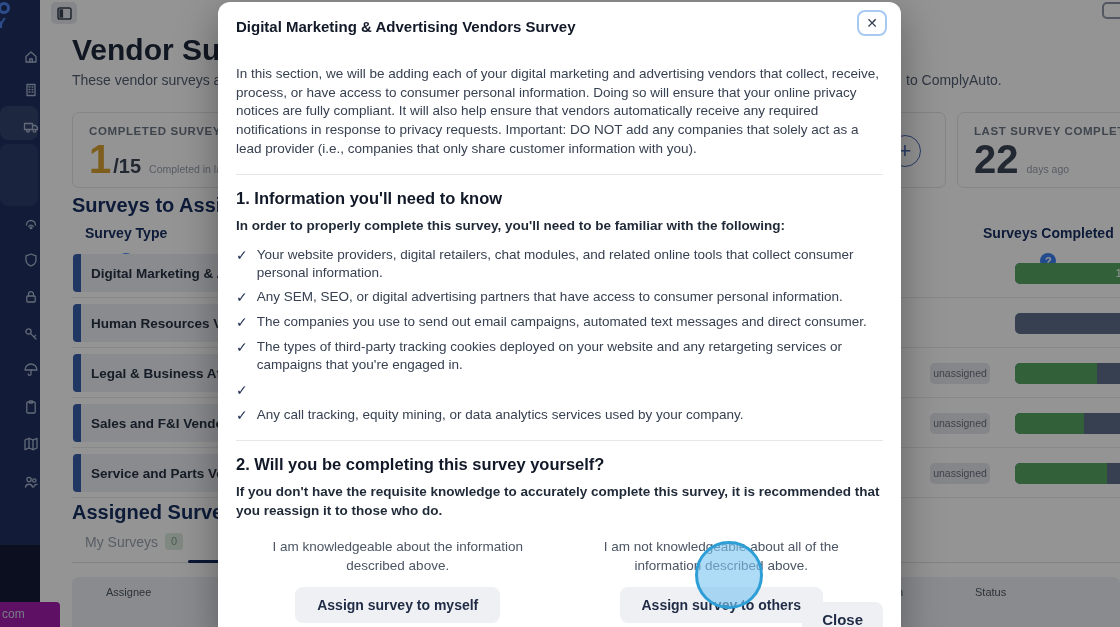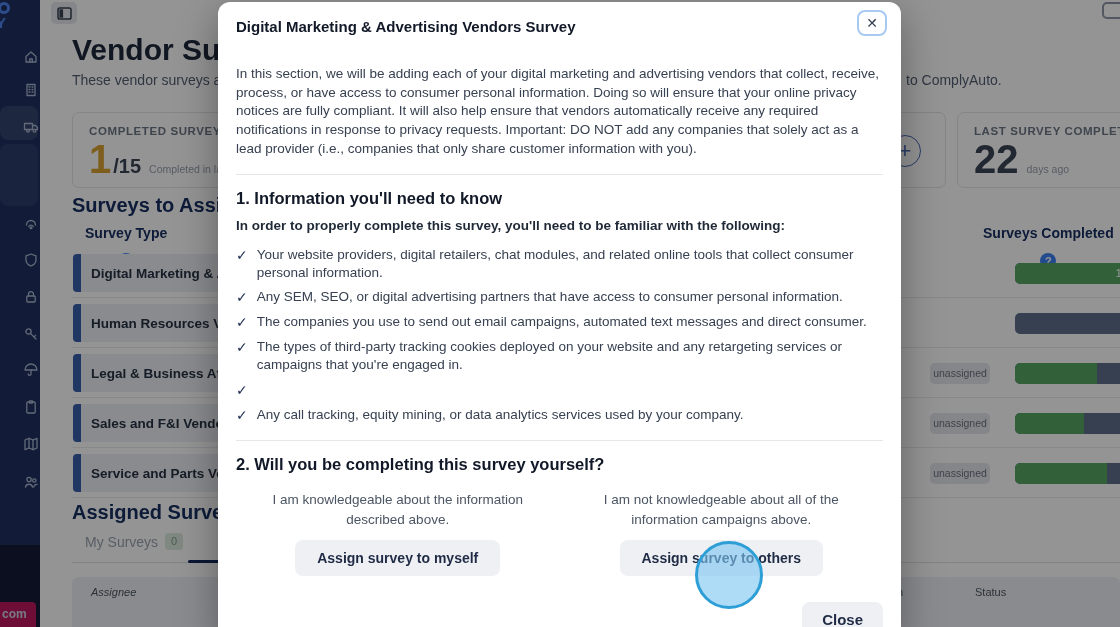--- a/index.html
+++ b/index.html
@@ -9,22 +9,22 @@
 
   
   .sidebar { position:absolute; left:0; top:0; width:40px; height:545px; background:#1f2f5f; z-index:1; }
   .sidebar-bottom { position:absolute; left:0; top:545px; width:40px; height:82px; background:#131b38; z-index:1; }
   .logo-frag { position:absolute; left:-6px; top:2px; color:#4f83f0; font-weight:bold; z-index:2; line-height:1; }
   .logo-frag .ring { display:block; width:12px; height:12px; border:3px solid #4f83f0; border-radius:50%; margin-left:4px; }
   .logo-frag .ltr { display:block; font-size:15px; letter-spacing:1px; margin-top:1px; padding-left:2px; }
   .side-ico { position:absolute; left:23px; width:16px; height:16px; z-index:3; }
   .side-ico svg { width:16px; height:16px; stroke:#aab6cf; fill:none; stroke-width:1.3; stroke-linecap:round; stroke-linejoin:round; }
   .side-hl { position:absolute; left:0; width:38px; background:rgba(255,255,255,0.10); border-radius:8px; z-index:2; }
-  .statusbar { position:absolute; left:0; top:602px; width:36px; height:25px; background:#be185d; color:#cdd6e4;
-    font-size:12px; line-height:25px; padding-left:2px; z-index:4; border-top-right-radius:4px;font-weight:bold; }
+  .statusbar { position:absolute; left:0; top:602px; width:60px; height:25px; background:#a21caf; color:#cdd6e4;
+    font-size:12px; line-height:25px; padding-left:2px; z-index:4; border-top-right-radius:4px; }
 
   
   .main { position:absolute; left:40px; top:0; width:1080px; height:627px; background:#fff; }
   .topbar-toggle { position:absolute; left:11px; top:2px; width:26px; height:22px; background:#e4e7ec; border-radius:5px;
     display:flex; align-items:center; justify-content:center; }
   .topbar-toggle svg { width:15px; height:13px; }
   .corner-btn { position:absolute; right:-10px; top:2px; width:28px; height:17px; border:2px solid #8d97a8; border-radius:5px; }
 
   .page-title { position:absolute; left:32px; top:33px; font-size:30px; font-weight:bold; color:#1e293b; }
   .subtitle-frag { position:absolute; top:72px; font-size:14px; color:#546073; }
@@ -70,21 +70,21 @@
   .tab { font-size:14px; display:flex; align-items:center; gap:7px; }
   .tab-inactive { color:#9aa3af; }
   .tab-active { color:#273244; margin-left:42px; font-weight:500; }
   .count-badge { display:inline-block; min-width:18px; height:17px; background:#dcebe0; color:#7fa08b; border-radius:4px;
     font-size:11px; line-height:17px; text-align:center; padding:0 4px; }
   .tab-underline { position:absolute; left:148px; top:560px; width:135px; height:3px; background:#13295c; border-radius:2px; }
   .tab-line { position:absolute; left:32px; top:562px; width:1048px; height:1px; background:#dfe3e8; }
 
   .table-head { position:absolute; left:32px; top:577px; width:1048px; height:50px; background:#eef0f4; border-radius:6px 6px 0 0; }
   .th { position:absolute; top:9px; font-size:11px; color:#4b5563; }
-  .th-assignee { left:19px;font-style:italic; }
+  .th-assignee { left:34px; }
   .th-location { left:745px; width:86px; text-align:right; }
   .th-status { left:903px; }
 
   
   .overlay { position:absolute; left:0; top:0; width:1120px; height:627px; background:rgba(0,0,0,0.42); z-index:10; }
 
   
   .modal { position:absolute; left:218px; top:2px; width:683px; height:640px; background:#fff; z-index:20;
     border-radius:12px; box-shadow:0 10px 40px rgba(0,0,0,0.35); padding:16px 18px 0 18px; }
   .m-title { font-size:15px; font-weight:bold; color:#111827; padding-right:60px; }
@@ -345,28 +345,29 @@
         <span class="chk-mark">✓</span>
       </div>
       <div class="chk-item">
         <span class="chk-mark">✓</span>
         <span>Any call tracking, equity mining, or data analytics services used by your company.</span>
       </div>
     </div>
     <hr class="m-hr">
 
     <div class="m-h2">2. Will you be completing this survey yourself?</div>
+    <div class="m-lead">If you don't have the requisite knowledge to accurately complete this survey, it is recommended that you reassign it to those who do.</div>
 
     <div class="m-options">
       <div class="m-opt">
         <div class="m-opt-text">I am knowledgeable about the information described above.</div>
         <button class="m-btn">Assign survey to myself</button>
       </div>
       <div class="m-opt">
-        <div class="m-opt-text">I am not knowledgeable about all of the information campaigns above.</div>
+        <div class="m-opt-text">I am not knowledgeable about all of the information described above.</div>
         <button class="m-btn">Assign survey to others</button>
       </div>
     </div>
 
     <button class="m-close-btn">Close</button>
   </div>
 
   <div class="click-circle"></div>
 
 </div>

